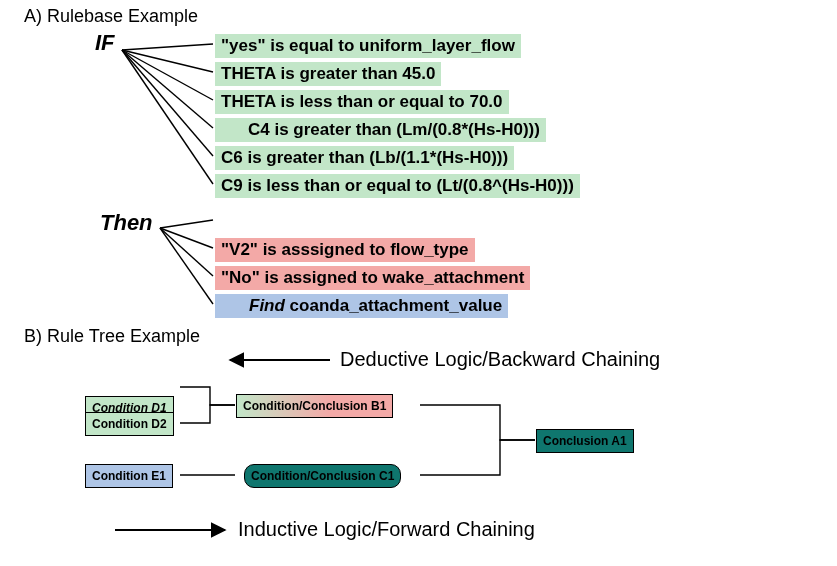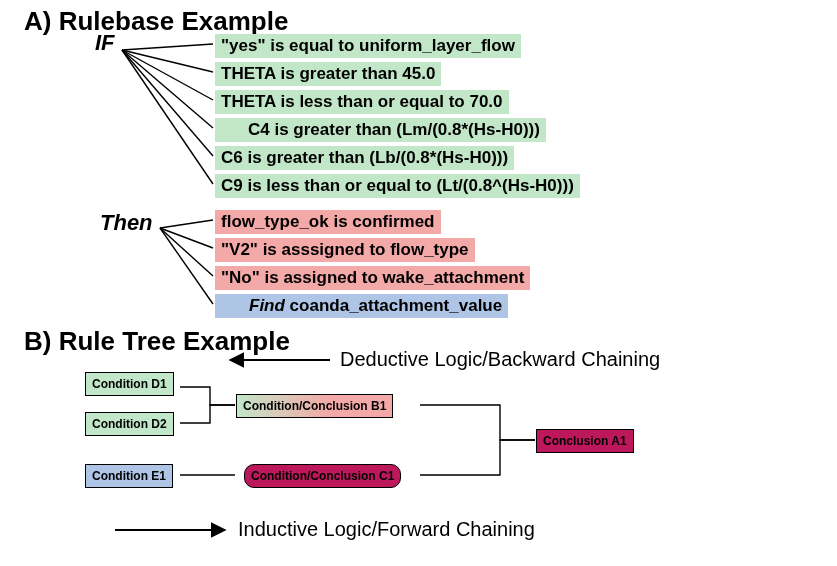--- a/index.html
+++ b/index.html
@@ -8,22 +8,22 @@
     background: #fff;
     font-family: Arial, Helvetica, sans-serif;
     color: #000;
   }
   .page {
     position: relative;
     width: 837px;
     height: 566px;
   }
   .section-title {
-    font-size: 26px;
-    font-weight: 700;
+    font-size: 18px;
+    font-weight: 400;
     position: absolute;
   }
   .kw {
     font-weight: 700;
     font-style: italic;
     font-size: 22px;
     position: absolute;
   }
   .chip {
     position: absolute;
@@ -41,21 +41,21 @@
   
   .bbox {
     position: absolute;
     border: 1px solid #000;
     font-size: 12px;
     font-weight: 700;
     padding: 4px 6px;
     white-space: nowrap;
   }
   .bgreen { background: #c2e6c8; }
-  .bred   { background: #be185d; }
+  .bred   { background: #0f766e; }
   .bblue  { background: #aec5e6; }
   .bgrad  { background: linear-gradient(to right, #c2e6c8, #f3a9a7 60%); }
 
   .label-b {
     position: absolute;
     font-size: 20px;
     font-weight: 400;
   }
 </style>
 </head>
@@ -65,24 +65,23 @@
 
   <div class="section-title" style="left:24px; top:6px;">A) Rulebase Example</div>
 
   <div class="kw" style="left:95px; top:30px;">IF</div>
   <div class="kw" style="left:100px; top:210px;">Then</div>
 
   <div class="chip green" style="left:215px; top:34px;">"yes" is equal to uniform_layer_flow</div>
   <div class="chip green" style="left:215px; top:62px;">THETA is greater than 45.0</div>
   <div class="chip green" style="left:215px; top:90px;">THETA is less than or equal to 70.0</div>
   <div class="chip green" style="left:215px; top:118px;padding-left:33px;">C4 is greater than (Lm/(0.8*(Hs-H0)))</div>
-  <div class="chip green" style="left:215px; top:146px;">C6 is greater than (Lb/(0.8*(Hs-H0)))</div>
+  <div class="chip green" style="left:215px; top:146px;">C6 is greater than (Lb/(1.1*(Hs-H0)))</div>
   <div class="chip green" style="left:215px; top:174px;">C9 is less than or equal to (Lt/(0.8^(Hs-H0)))</div>
 
-  <div class="chip red" style="left:215px; top:210px;">flow_type_ok is confirmed</div>
   <div class="chip red" style="left:215px; top:238px;">"V2" is asssigned to flow_type</div>
   <div class="chip red" style="left:215px; top:266px;">"No" is assigned to wake_attachment</div>
 
   <div class="chip blue" style="left:215px; top:294px;">
        <span class="find-italic">Find</span><span> coanda_attachment_value</span>
   </div>
 
   <svg class="lines" width="837" height="330">
 
     <line x1="122" y1="50" x2="213" y2="44" stroke="#000" stroke-width="1.4"></line>
@@ -118,21 +117,21 @@
     <polyline points="420,405 500,405 500,440 535,440" fill="none" stroke="#000" stroke-width="1.4"></polyline>
 
     <polyline points="180,475 235,475" fill="none" stroke="#000" stroke-width="1.4"></polyline>
 
     <polyline points="420,475 500,475 500,440 535,440" fill="none" stroke="#000" stroke-width="1.4"></polyline>
   </svg>
 
   <div class="label-b" style="left:238px; top:518px;">Inductive Logic/Forward Chaining</div>
   <div class="label-b" style="left:340px; top:348px;">Deductive Logic/Backward Chaining</div>
 
-  <div class="bbox bgreen" style="left:85px;  top:372px;">Condition D1</div>
+  <div class="bbox bgreen" style="left:85px;  top:396px;font-style:italic;">Condition D1</div>
   <div class="bbox bgreen" style="left:85px;  top:412px;">Condition D2</div>
   <div class="bbox bblue" style="left:85px;  top:464px;">Condition E1</div>
 
   <div class="bbox bgrad" style="left:236px; top:394px;">Condition/Conclusion B1</div>
   <div class="bbox bred" style="left:244px; top:464px;border-radius:10px;">Condition/Conclusion C1</div>
 
   <div class="bbox bred" style="left:536px; top:429px;">Conclusion A1</div>
 
 </div>
 

